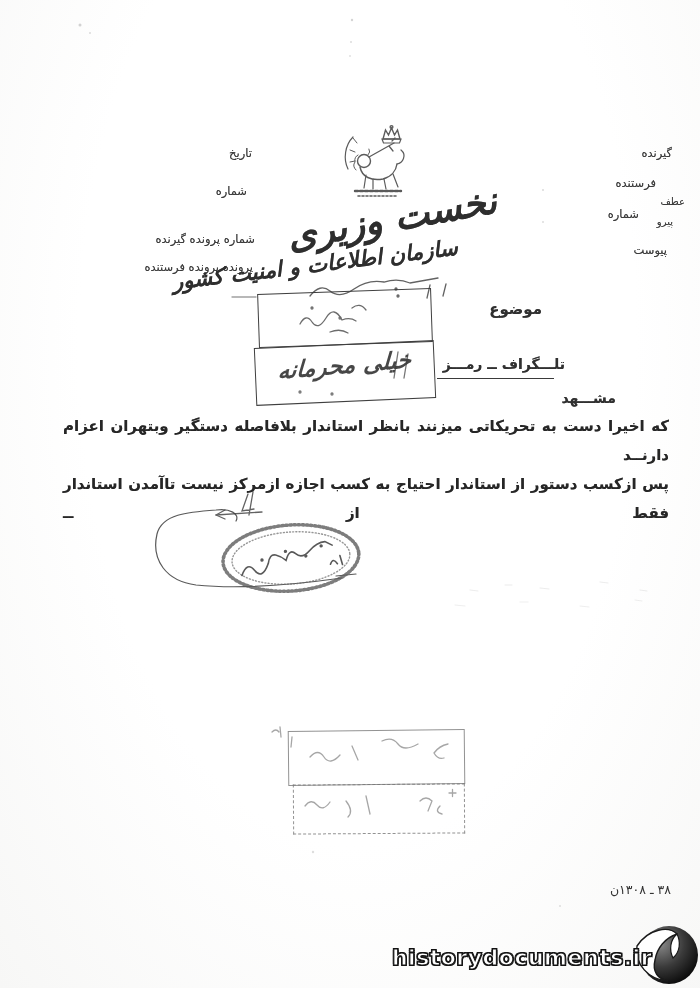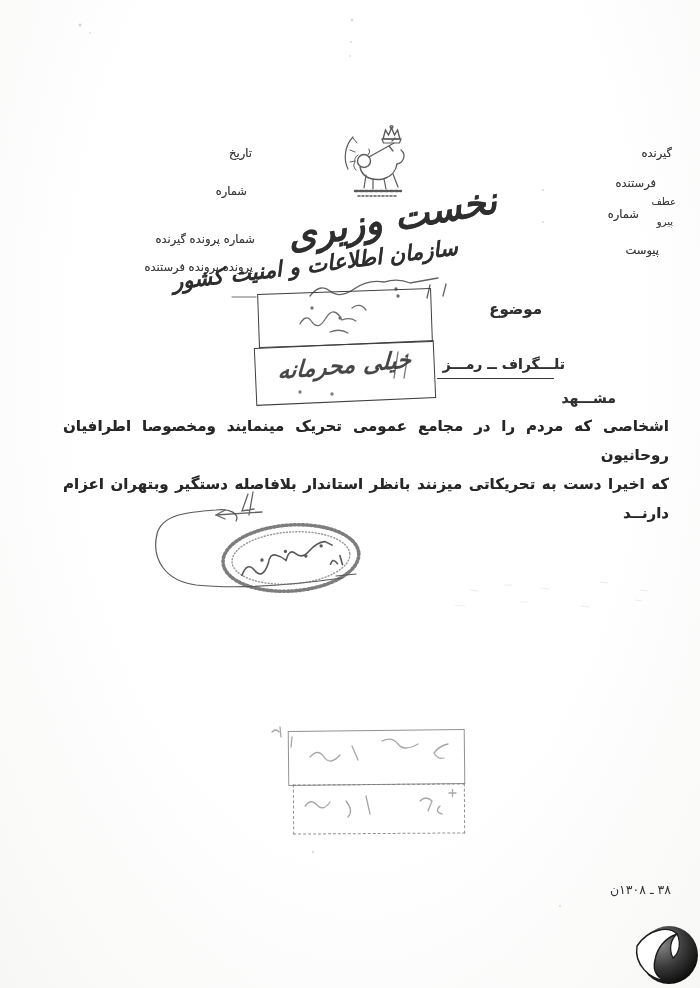--- a/index.html
+++ b/index.html
@@ -47,23 +47,23 @@
 <div id="page">
 
   <div class="fld" style="top:146px;right:463px;">تاریخ</div>
   <div class="fld" style="top:184px;right:468px;">شماره</div>
   <div class="fld" style="top:232px;right:460px;">شماره پرونده گیرنده</div>
   <div class="fld" style="top:260px;right:462px;">پرونده پرونده فرستنده</div>
 
   <div class="fld" style="top:146px;right:43px;">گیرنده</div>
   <div class="fld" style="top:176px;right:59px;">فرستنده</div>
   <div class="fld" style="top:207px;right:76px;">شماره</div>
-  <div class="fld fld-sm" style="top:196px;right:39px;">عطف</div>
+  <div class="fld fld-sm" style="top:196px;right:30px;">عطف</div>
   <div class="fld fld-sm" style="top:216px;right:42px;">پیرو</div>
-  <div class="fld" style="top:243px;right:56px;">پیوست</div>
+  <div class="fld" style="top:243px;right:48px;">پیوست</div>
 
   <svg class="abs" style="left:331px;top:119px;" width="96" height="86" viewBox="0 0 96 86">
     <g fill="none" stroke="#4a4a4a" stroke-width="1.4" stroke-linecap="round" opacity="0.9">
 
       <path d="M52 20 l2.5 -9 3 5 3 -7 3 7 3 -5 2.5 9 z"></path>
       <path d="M51 20 h19 l-1.5 4 h-16 z" stroke-width="1.2"></path>
       <circle cx="60.5" cy="8" r="1.4"></circle>
 
       <path d="M22 18 C 14 26, 12 40, 17 50" stroke-width="1.2"></path>
       <path d="M26 24 l-4 -5 M24 33 l-5 -2 M24 42 l-5 1" stroke-width="1"></path>
@@ -85,22 +85,22 @@
 
   <div class="callig" style="left:278px;top:197px;width:228px;font-size:37px;text-align:center;transform:rotate(-10deg);">نخست وزیری</div>
   <div class="callig" style="left:126px;top:252px;width:378px;font-size:21.5px;text-align:center;transform:rotate(-7deg);">سازمان اطلاعات و امنیت کشور</div>
 
   <div class="subject-label" style="top:300px;right:173px;">موضوع</div>
   <div class="subject-label" style="top:356px;right:150px;font-size:14px;text-align:right;">تلـــگراف ــ رمـــز</div>
   <div class="rule" style="left:437px;top:378px;width:117px;"></div>
   <div class="subject-label" style="top:390px;right:99px;font-size:14px;">مشـــهد</div>
 
   <div class="body-block">
-    <div class="body-line">اشخاصی که مردم را در مجامع عمومی تحریک مینمایند ومخصوصا اطرافیان روحانیون</div>
     <div class="body-line">که اخیرا دست به تحریکاتی میزنند بانظر استاندار بلافاصله دستگیر وبتهران اعزام دارنــد</div>
+    <div class="body-line">پس ازکسب دستور از استاندار احتیاج به کسب اجازه ازمرکز نیست تاآمدن استاندار فقط از ــ</div>
   </div>
 
   <div class="stampbox" style="left:258px;top:291px;width:172px;height:52px;transform:rotate(-2deg);"></div>
   <div class="stampbox" style="left:255px;top:344px;width:178px;height:56px;transform:rotate(-2.5deg);"></div>
   <div class="hand-class">خیلی محرمانه</div>
 
   <div class="stampbox faded" style="left:288px;top:730px;width:175px;height:53px;transform:rotate(-.6deg);"></div>
   <div class="stampbox faded dashed" style="left:293px;top:784px;width:170px;height:48px;transform:rotate(-.4deg);"></div>
 
   <div class="serial">۳۸ ـ ۱۳۰۸ن</div>
@@ -110,20 +110,21 @@
       <radialGradient id="sph" cx="35%" cy="30%" r="75%">
         <stop offset="0%" stop-color="#8a8a8a"></stop>
         <stop offset="55%" stop-color="#3a3a3a"></stop>
         <stop offset="100%" stop-color="#0a0a0a"></stop>
       </radialGradient>
     </defs>
     <circle cx="44" cy="37" r="29" fill="url(#sph)"></circle>
     <path d="M12 28 C 24 10, 44 8, 52 16 C 40 20, 32 30, 30 42 C 27 54, 33 61, 43 63 C 24 62, 9 46, 12 28 Z" fill="#ffffff" stroke="#1a1a1a" stroke-width="1.4"></path>
     <path d="M52 16 C 56 24, 55 34, 48 40 C 44 32, 45 22, 52 16 Z" fill="#ffffff" stroke="#1a1a1a" stroke-width="1.2"></path>
   </svg>
+  <div class="wm-url">historydocuments.ir</div>
 
   <svg class="overlay" width="700" height="988" viewBox="0 0 700 988">
     <g fill="none" stroke="#3c3c3c" stroke-width="1.3" stroke-linecap="round">
 
       <g opacity=".8">
         <path d="M310 296 q10 -13 20 -5 t24 -2 t30 -7 q14 -4 26 1 l28 -5"></path>
         <path d="M430 285 l-3 13 M446 284 l-3 12"></path>
         <path d="M232 297 h24" opacity=".6"></path>
         <circle cx="396" cy="289" r="1"></circle>
           <circle cx="398" cy="296" r="1"></circle>

